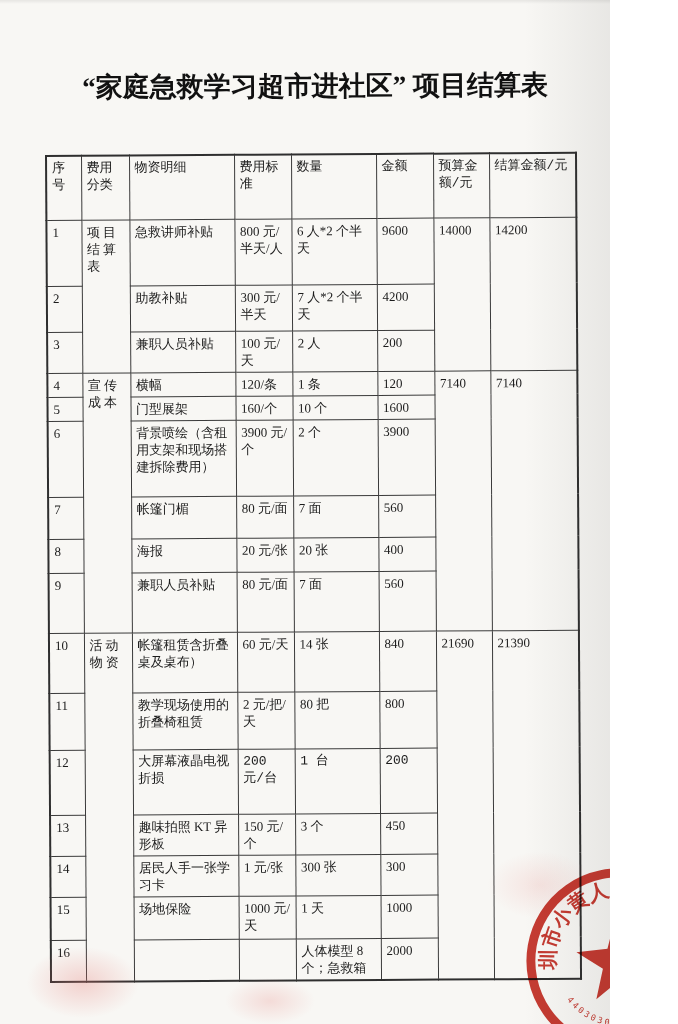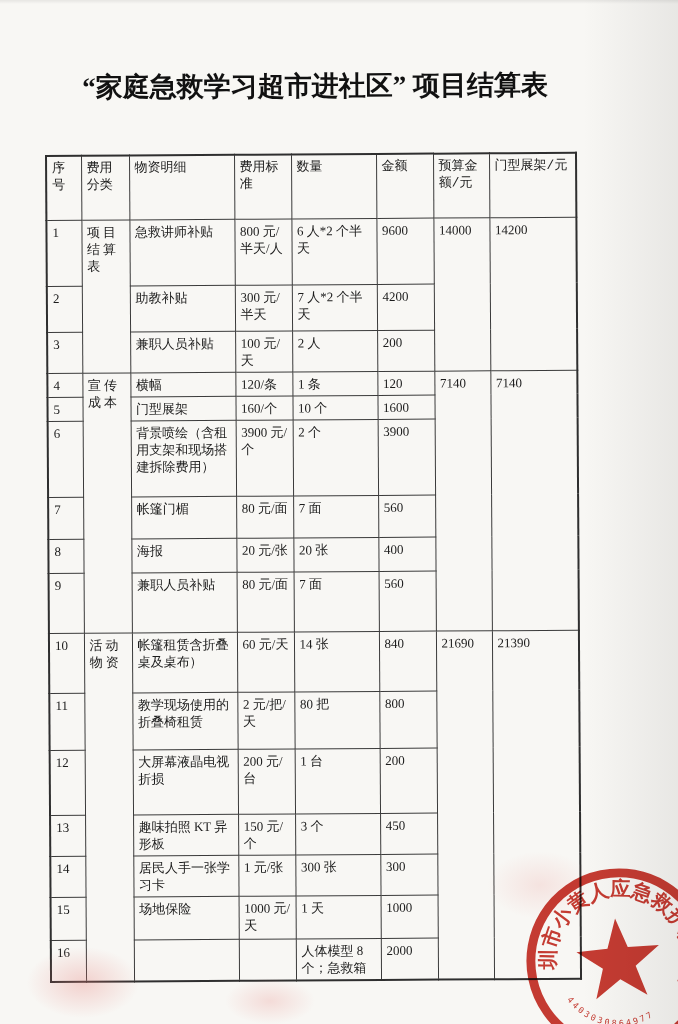--- a/index.html
+++ b/index.html
@@ -1,18 +1,18 @@
 <!DOCTYPE html>
 <html><head>
 <meta charset="utf-8">
 <style>
   html,body{margin:0;padding:0;}
   .page{
     position:relative;
-    width:678px;height:1024px;
+    width:610px;height:1024px;
     background:
       linear-gradient(180deg, rgba(0,0,0,0.07) 0, rgba(0,0,0,0) 4px),
       linear-gradient(to right, rgba(0,0,0,0) 86%, rgba(90,90,90,0.10) 100%),
       #f8f7f4;
     overflow:hidden;
     font-family:"Liberation Serif","DejaVu Serif",serif;
     color:#1c1c1c;
   }
   .doc-title{
     position:absolute;left:45px;top:68px;width:540px;
@@ -42,21 +42,21 @@
   .cat-g1{vertical-align:top;padding-top:22px;}
   .cat-g2{vertical-align:top;padding-top:24px;}
   .cat-g3{vertical-align:middle;}
   .tot{vertical-align:top;}
   .tot-g1{padding-top:72px;}
   .tot-g2{padding-top:86px;}
   .tot-g3{padding-top:262px;}
   .pt12{padding-top:12px;}
   .pt16{padding-top:16px;}
   .pt20{padding-top:20px;}
-  .vmid{vertical-align:middle;}
+  .vmid{vertical-align:middle;font-family:Liberation Mono, monospace;}
   .indent{padding-left:24px;margin-top:20px;}
   
   .stamp{
     position:absolute;left:520px;top:862px;width:198px;height:198px;
     mix-blend-mode:multiply;opacity:0.92;
   }
   
   .smudge{position:absolute;pointer-events:none;}
   .sm1{left:8px;top:935px;width:150px;height:95px;
        background:radial-gradient(closest-side,rgba(228,120,115,0.30),rgba(228,120,115,0) 75%);}
@@ -86,21 +86,21 @@
       </colgroup>
       <tbody>
           <tr style="height:64px">
         <th>序号</th>
         <th>费用分类</th>
         <th>物资明细</th>
         <th>费用标准</th>
         <th>数量</th>
         <th>金额</th>
         <th>预算金额/元</th>
-        <th>门型展架/元</th>
+        <th>结算金额/元</th>
       </tr>
 
       <tr style="height:66px">
         <td class="c-no">1</td>
         <td class="c-cat cat-g1" rowspan="3">项目结算表</td>
         <td class="pt16">急救讲师补贴</td>
         <td>800 元/半天/人</td>
         <td>6 人*2 个半天</td>
         <td class="pt20">9600</td>
         <td class="tot tot-g1" rowspan="3">14000</td>

